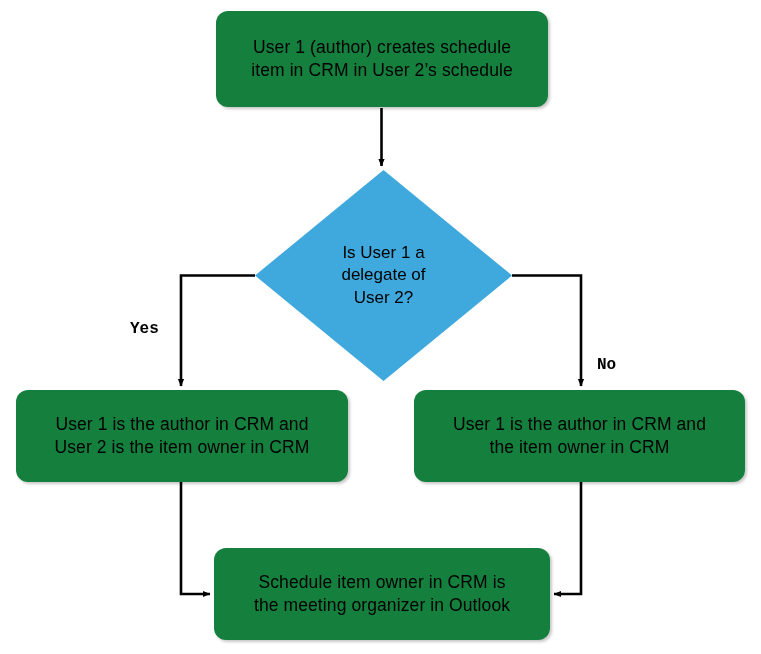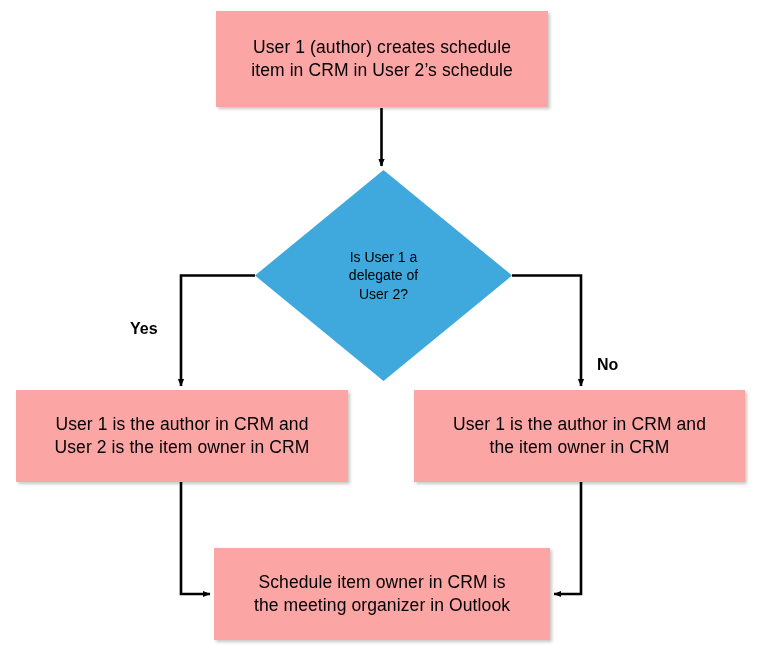--- a/index.html
+++ b/index.html
@@ -29,22 +29,23 @@
     position: absolute;
     box-sizing: border-box;
     display: flex;
     align-items: center;
     justify-content: center;
     text-align: center;
     color: #000000;
     font-size: 17.5px;
     line-height: 1.32;
     letter-spacing: 0.1px;
-    background: #fca5a5;
+    background: #15803d;
     box-shadow: 2px 2px 3px rgba(0,0,0,0.22);
+    border-radius: 12px;
   }
   .node .label {
     display: block;
     padding: 0 6px;
     white-space: pre-line;
   }
   .diamond-wrap {
     position: absolute;
   }
   .diamond-shape {
@@ -60,30 +61,31 @@
     position: absolute;
     left: 0;
     top: 0;
     width: 100%;
     height: 100%;
     display: flex;
     align-items: center;
     justify-content: center;
     text-align: center;
     color: #000000;
-    font-size: 14px;
+    font-size: 17px;
     line-height: 1.32;
     white-space: pre-line;
   }
   .edge-label {
     position: absolute;
     font-size: 16px;
     font-weight: bold;
     color: #000000;
     white-space: nowrap;
+    font-family: Liberation Mono, monospace;
   }
 </style>
 </head>
 <body>
 
 <div id="canvas">
 
   <svg class="edges" viewBox="0 0 761 654" xmlns="http://www.w3.org/2000/svg">
     <defs>
       <marker id="arrow" markerWidth="9" markerHeight="9" refX="7.2" refY="3.6" orient="auto" markerUnits="userSpaceOnUse">

